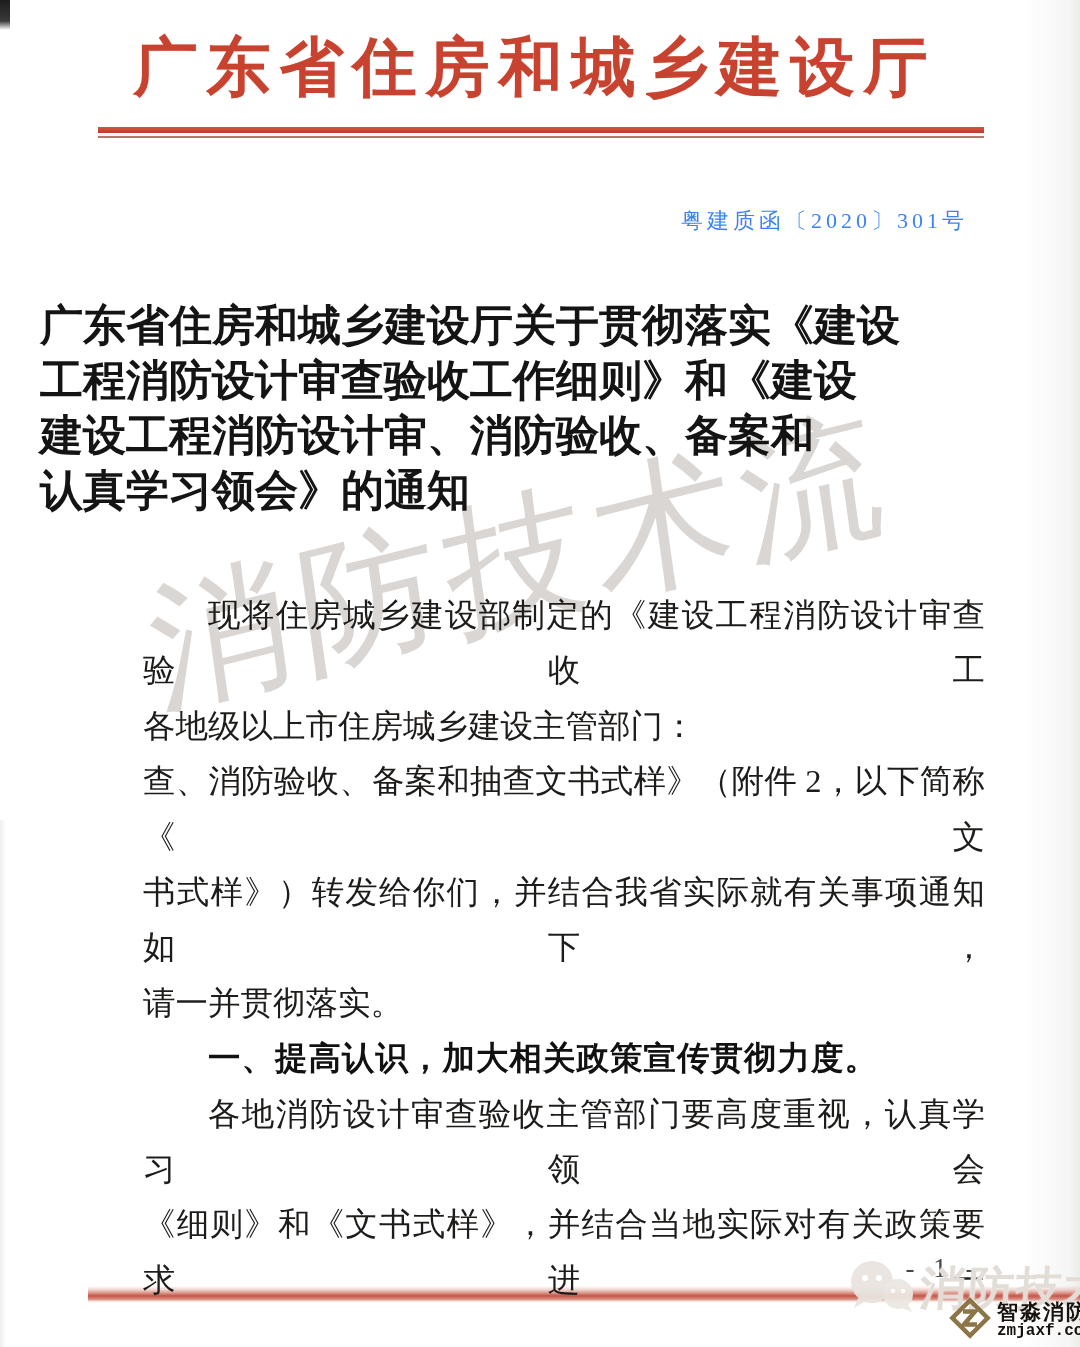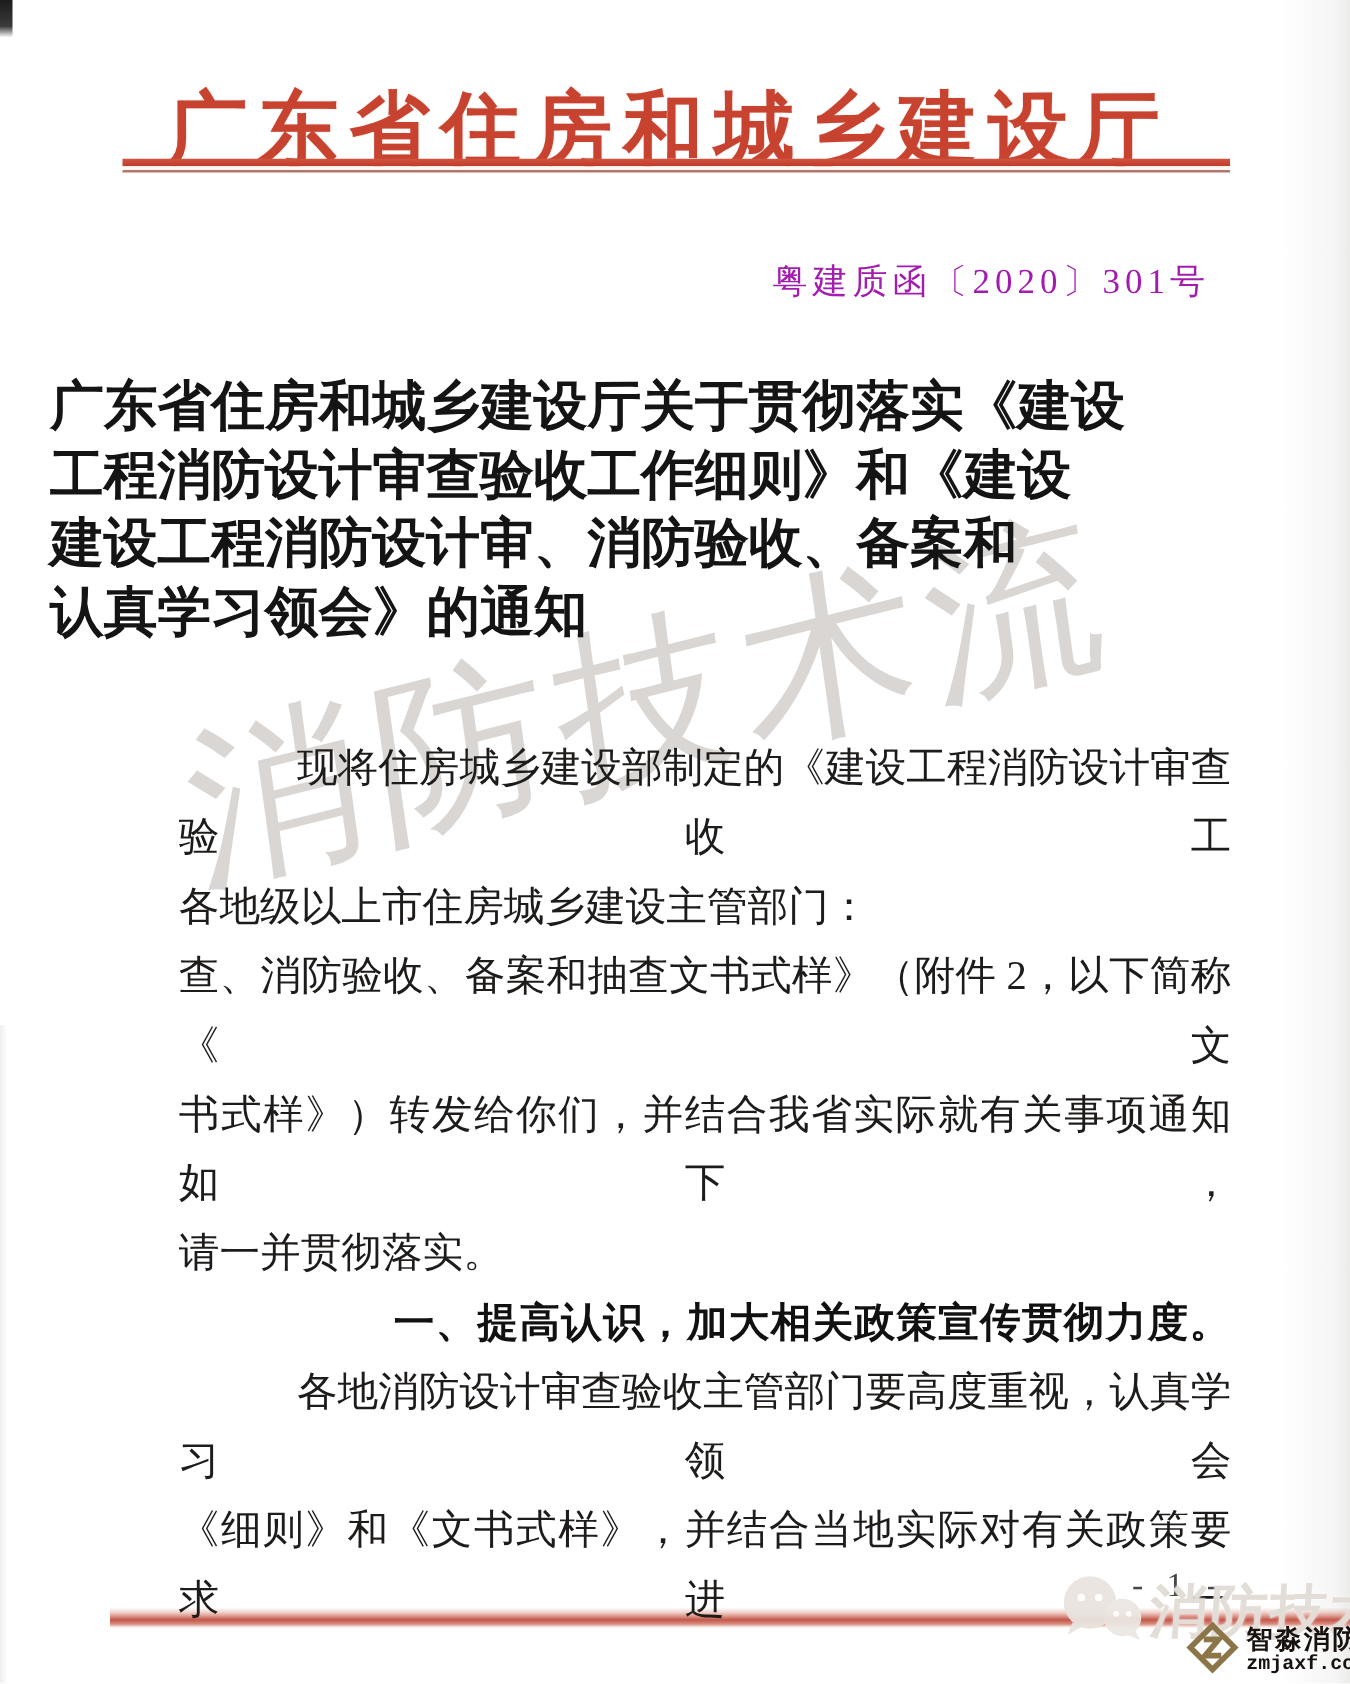--- a/index.html
+++ b/index.html
@@ -29,30 +29,29 @@
 
   
   .agency-header {
     position:absolute; top:24px; left:0; right:10px;
     text-align:center;
     font-size:64px; font-weight:700;
     letter-spacing:9px;
     color:#c8432f;
     text-shadow:0 0 1px rgba(200,67,47,0.4);
     white-space:nowrap;
-    margin-top:36px;
   }
   .header-rule { position:absolute; left:98px; right:96px; }
   .header-rule .thick { height:6px; background:linear-gradient(180deg,#d05540 0%,#c03a28 100%); }
   .header-rule .gap   { height:3px; background:#fdf8f6; }
   .header-rule .thin  { height:2px; background:#b5766c; }
 
   .doc-number {
     position:absolute; top:206px; right:112px;
-    font-size:28px; color:#a21caf;
+    font-size:22px; color:#3b82f6;
     letter-spacing:4px;
     white-space:nowrap;
     margin-left:44px;
   }
 
   .document-title {
     position:absolute; top:298px; left:40px; right:40px;
     font-weight:700;
     font-size:43px; line-height:55px;
     color:#141414;
@@ -73,21 +72,21 @@
   }
 
   .body-text {
     position:absolute; top:588px; left:143px; right:95px;
     font-size:32.5px; line-height:55.4px;
     color:#1e1c1a;
     z-index:2;
   }
   .bline { white-space:nowrap; }
   .bline.fill { white-space:normal; text-align:justify; text-align-last:justify; }
-  .bline.indent { text-indent:65px;text-align:right; }
+  .bline.indent { text-indent:65px; }
   .bline.bold-heading {
     font-family:"Liberation Sans", sans-serif;
     font-weight:700; color:#111;
     letter-spacing:1px;
   }
 
   
   .page-number {
     position:absolute; top:1253px; left:888px; width:110px;
     text-align:center;

